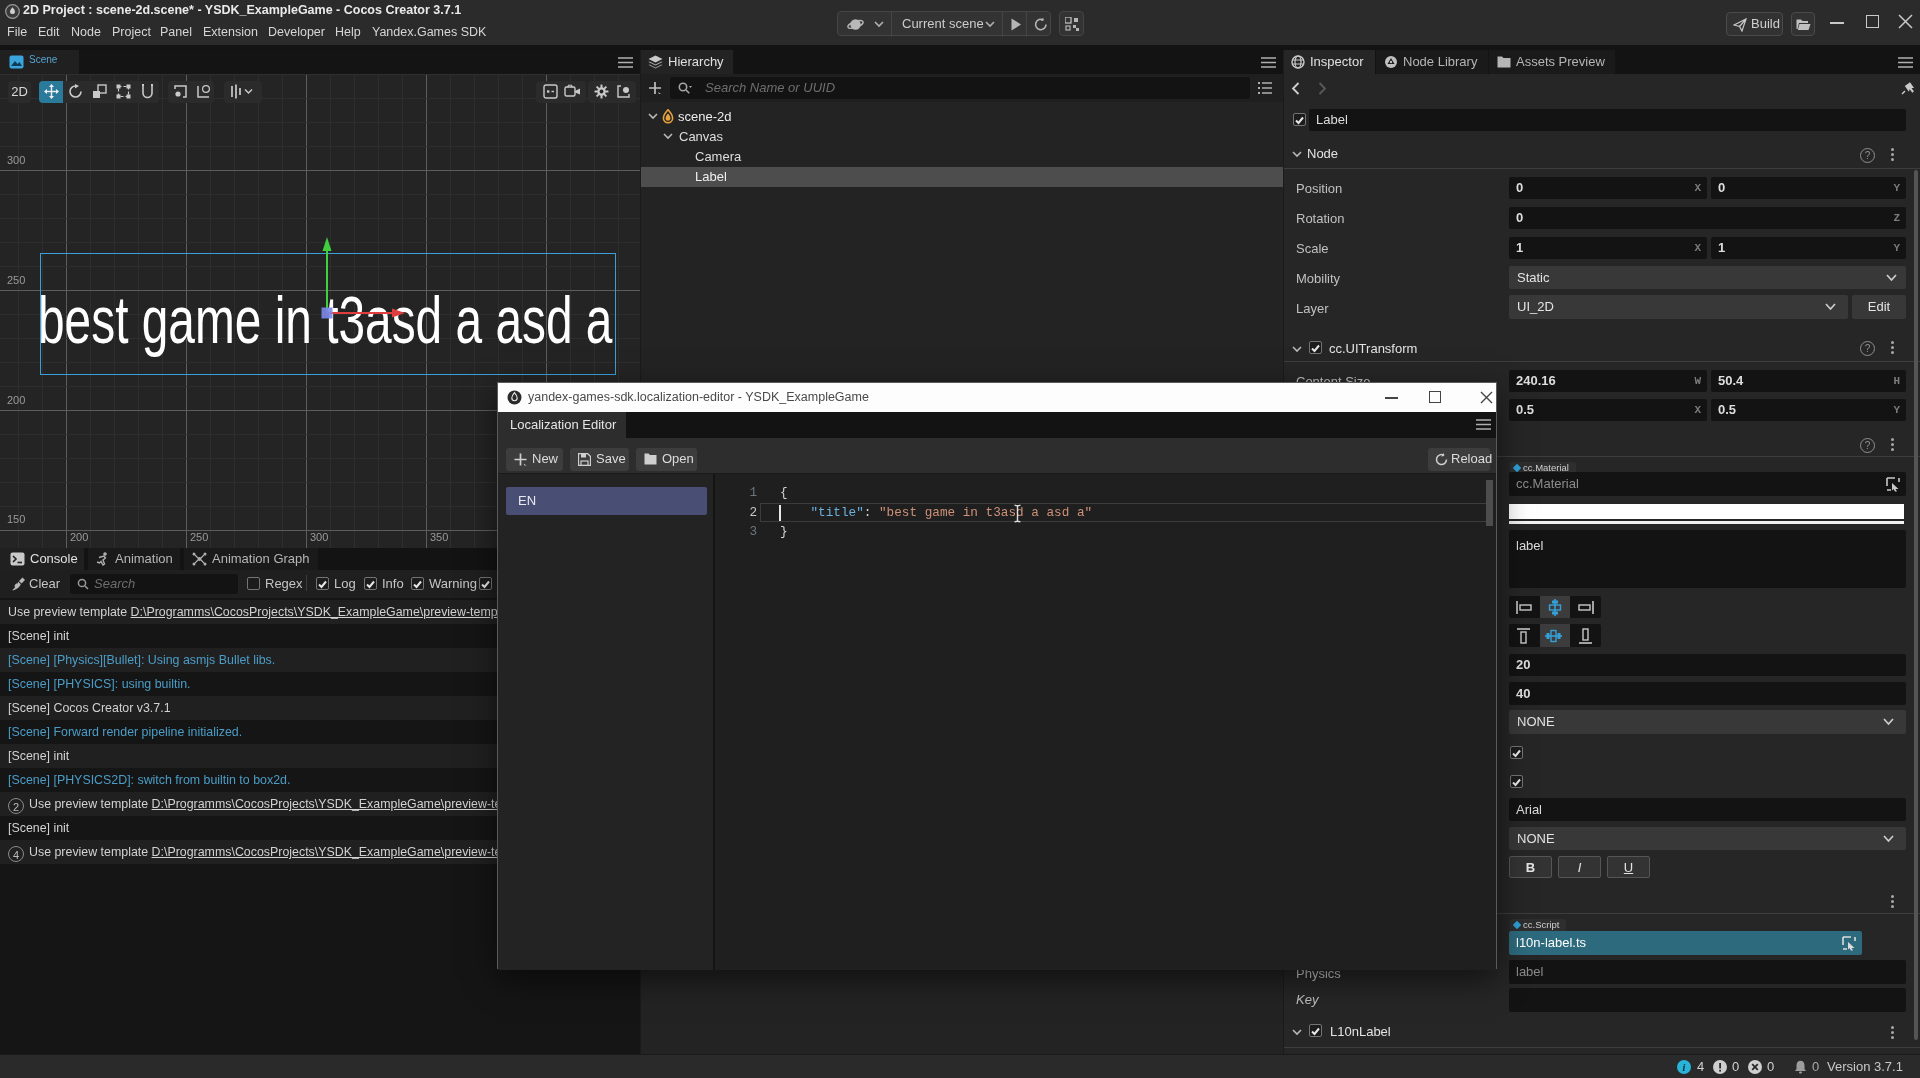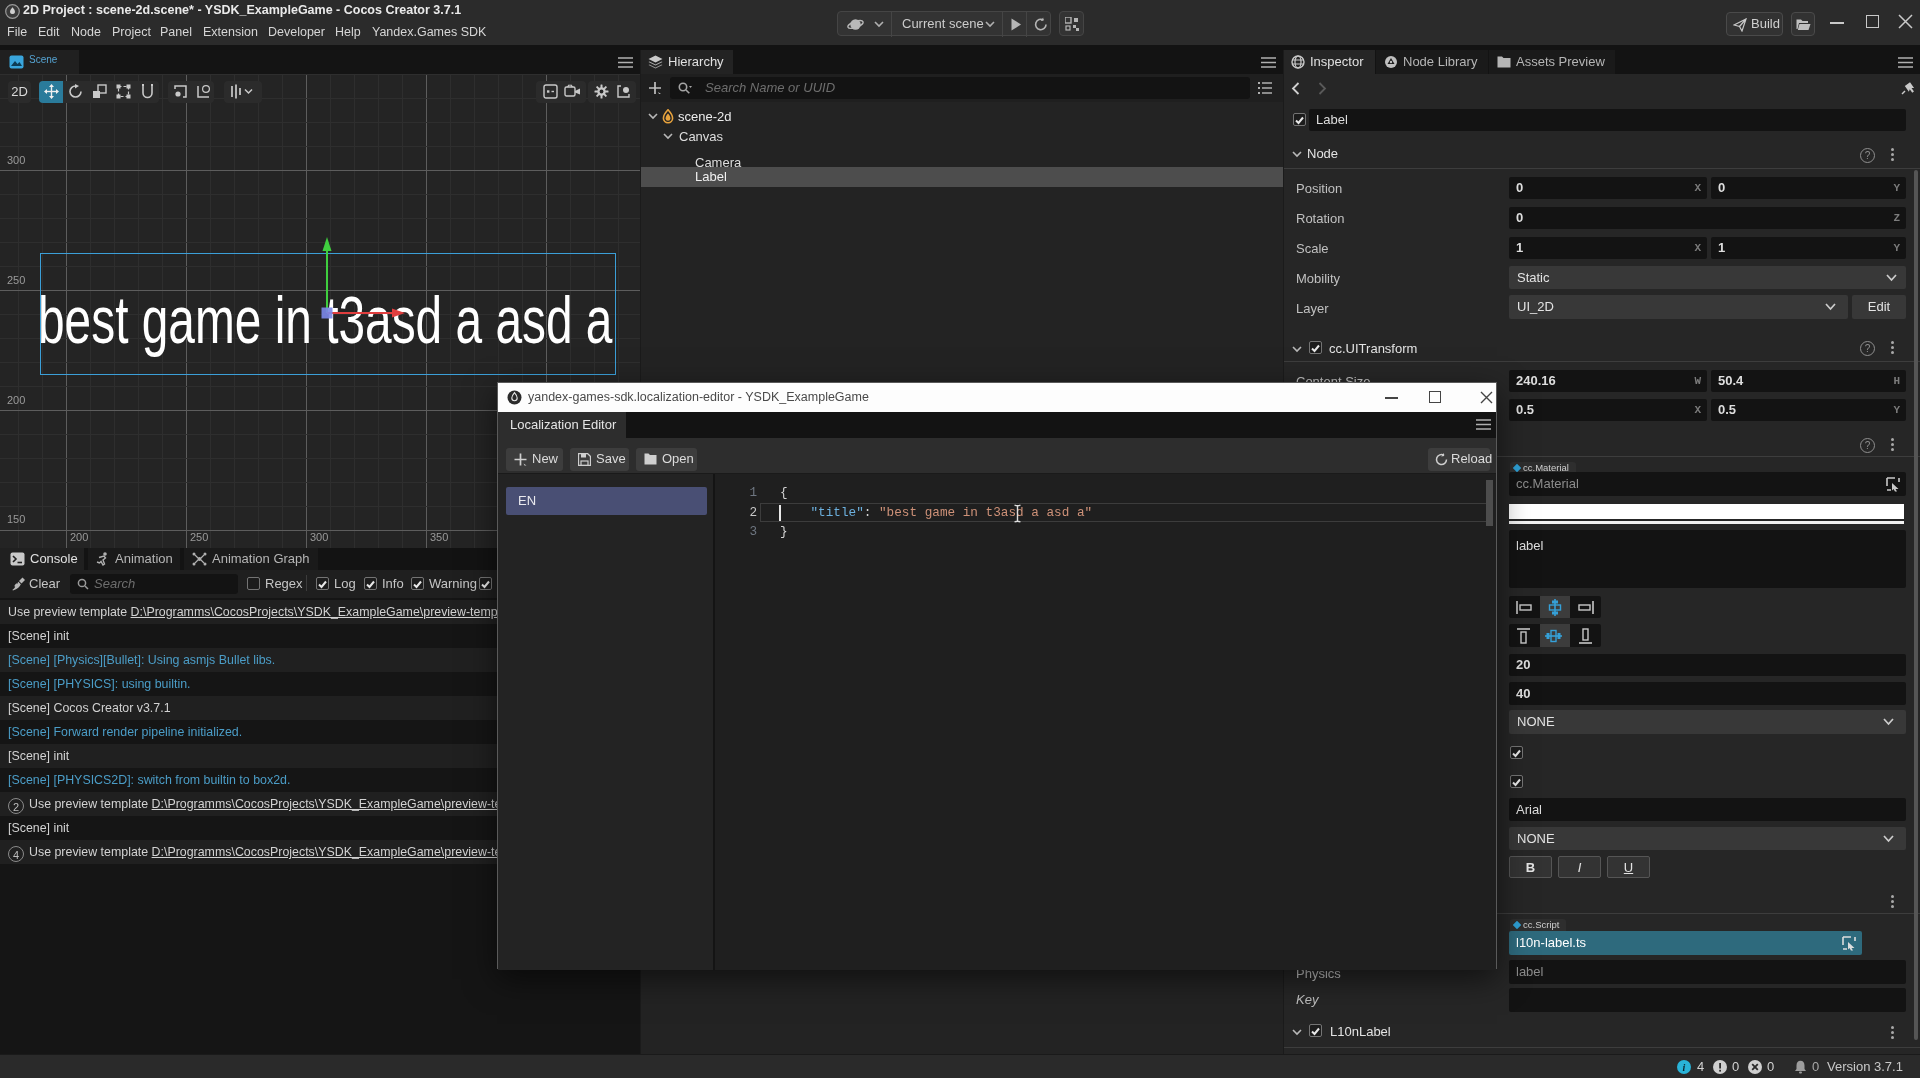--- a/index.html
+++ b/index.html
@@ -386,21 +386,21 @@
       <path d="M6 4.5 C7.6 6.4 8.4 7.7 8.4 9.4 A2.4 2.4 0 0 1 3.6 9.4 C3.6 7.7 4.4 6.4 6 4.5 Z" fill="#e8a33d"></path>
     </svg>
     <div class="a" style="left:37px;top:2px;font-size:13px;color:#ececec;">scene-2d</div>
   </div>
   <div class="a" style="left:0;top:77px;width:642px;height:20px;">
     <svg class="a" style="left:22px;top:6px;" width="10" height="7" viewBox="0 0 10 7">
         <path d="M1 1 L5 5 L9 1" stroke="#b8b8b8" stroke-width="1.6" fill="none"></path>
       </svg>
     <div class="a" style="left:38px;top:2px;font-size:13px;color:#dedede;">Canvas</div>
   </div>
-  <div class="a" style="left:0;top:97px;width:642px;height:20px;margin-top:6px;">
+  <div class="a" style="left:0;top:97px;width:642px;height:20px;">
     <div class="a" style="left:54px;top:2px;font-size:13px;color:#dedede;">Camera</div>
   </div>
   <div class="a" style="left:0;top:117px;width:642px;height:20px;background:#4d4d4d;">
     <div class="a" style="left:54px;top:2px;font-size:13px;color:#f0f0f0;">Label</div>
   </div>
 </div>
 
 <div class="a" id="insp" style="left:1284px;top:50px;width:636px;height:1004px;background:#262626;">
 
   <div class="a" style="left:0;top:0;width:636px;height:24px;background:#131313;"></div>

